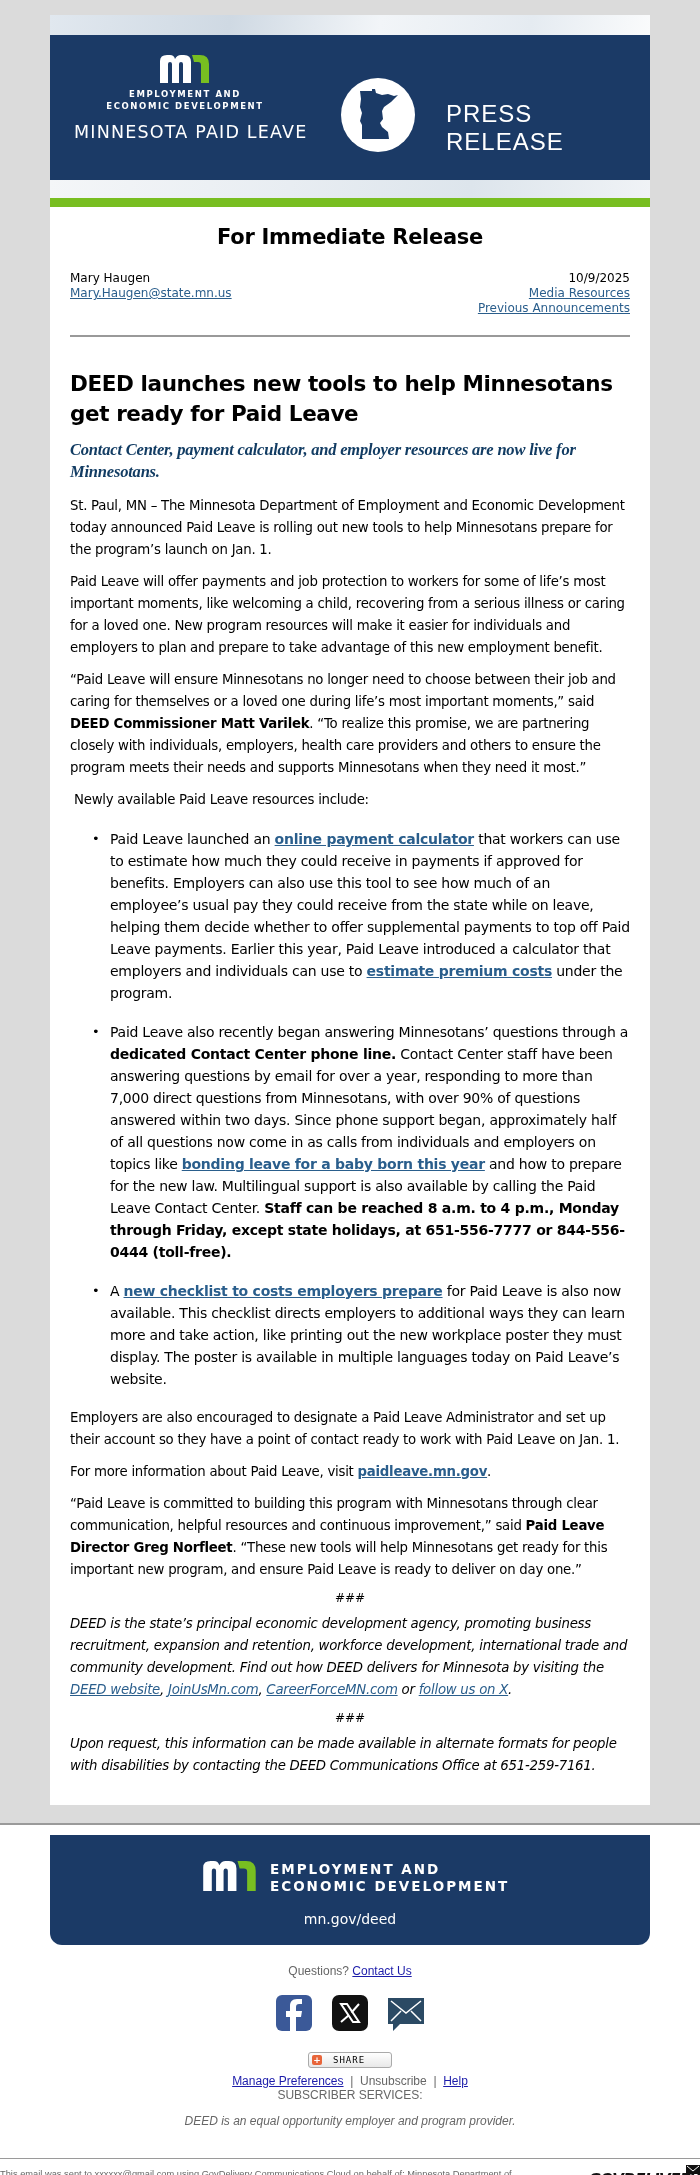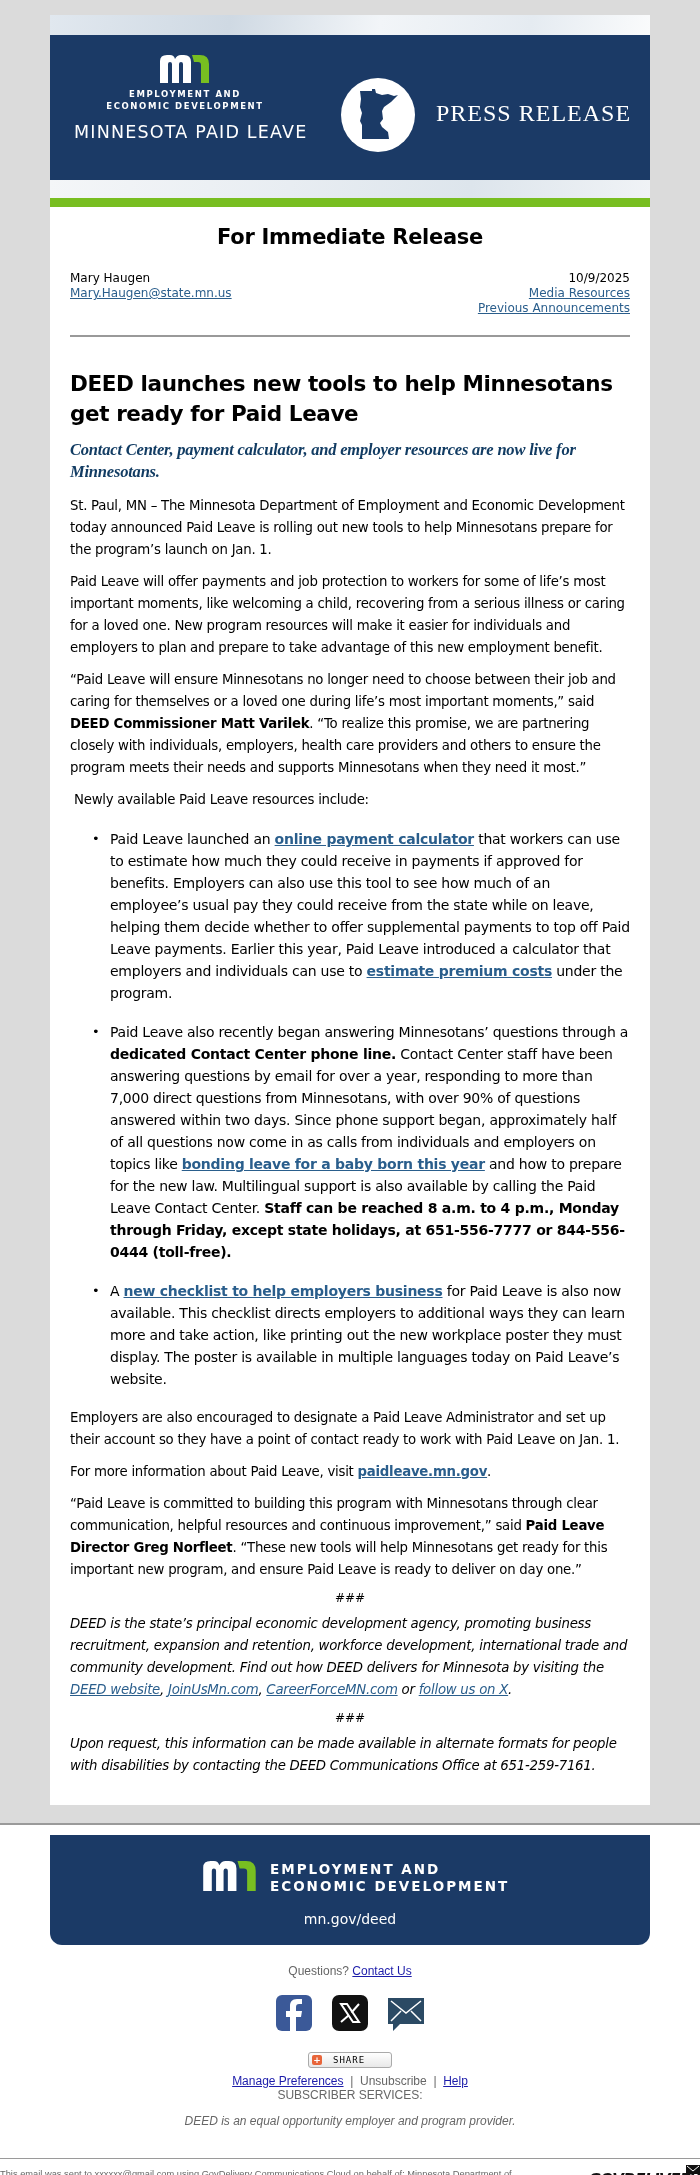--- a/index.html
+++ b/index.html
@@ -17,21 +17,21 @@
   .banner-bottom { position: absolute; left: 0; right: 0; top: 165px; height: 21px;
     background: linear-gradient(100deg, #f4f6f8 0%, #e8edf2 40%, #dde5ec 70%, #f0f3f6 100%); }
   .logo-wrap { position: absolute; left: 0; width: 270px; top: 40px; text-align: center; }
   .mn-logo { display: inline-block; width: 50px; height: 28px; }
   .logo-sub { color: #fff; font-family: "DejaVu Sans", sans-serif; font-weight: bold; font-size: 8.5px;
     letter-spacing: 1.6px; line-height: 10px; margin-top: 2px; }
   .program-name { position: absolute; left: 24px; top: 107px; color: #fff; font-family: "DejaVu Sans", sans-serif;
     font-size: 17.5px; letter-spacing: 1.2px; }
   .state-circle { position: absolute; left: 291px; top: 63px; width: 74px; height: 74px; border-radius: 50%;
     background: #fff; display: flex; align-items: center; justify-content: center; }
-  .press-release { position: absolute; left: 386px; top: 85px; color: #fff; font-family: Liberation Serif, serif;
+  .press-release { position: absolute; left: 396px; top: 85px; color: #fff; font-family: Liberation Sans, sans-serif;
     font-size: 24px; letter-spacing: 1px; font-weight: 300; }
   .green-bar { height: 9px; background: #78be21; }
 
   .content { padding: 0 20px 18px 20px; }
   .immediate { text-align: center; font-family: "DejaVu Sans", sans-serif; font-weight: bold; font-size: 21px;
     margin-top: 18px; margin-bottom: 22px; letter-spacing: -0.3px; }
   .meta-row { display: flex; justify-content: space-between; font-family: "DejaVu Sans", sans-serif;
     font-size: 12px; line-height: 15px; }
   .meta-right { text-align: right; }
   a, .link { color: #2a5e8c; text-decoration: underline; }
@@ -141,21 +141,21 @@
       <h2 class="subhead">Contact Center, payment calculator, and employer resources are now live for Minnesotans.</h2>
 
       <p class="body">St. Paul, MN – The Minnesota Department of Employment and Economic Development today announced Paid Leave is rolling out new tools to help Minnesotans prepare for the program’s launch on Jan. 1.</p>
       <p class="body">Paid Leave will offer payments and job protection to workers for some of life’s most important moments, like welcoming a child, recovering from a serious illness or caring for a loved one. New program resources will make it easier for individuals and employers to plan and prepare to take advantage of this new employment benefit.</p>
       <p class="body"><span>“Paid Leave will ensure Minnesotans no longer need to choose between their job and caring for themselves or a loved one during life’s most important moments,” said </span><b>DEED Commissioner Matt Varilek</b><span>. “To realize this promise, we are partnering closely with individuals, employers, health care providers and others to ensure the program meets their needs and supports Minnesotans when they need it most.”</span></p>
       <p class="body lead-in">Newly available Paid Leave resources include:</p>
 
       <ul class="resources">
         <li><span>Paid Leave launched an </span><a class="blink">online payment calculator</a><span> that workers can use to estimate how much they could receive in payments if approved for benefits. Employers can also use this tool to see how much of an employee’s usual pay they could receive from the state while on leave, helping them decide whether to offer supplemental payments to top off Paid Leave payments. Earlier this year, Paid Leave introduced a calculator that employers and individuals can use to </span><a class="blink">estimate premium costs</a><span> under the program.</span></li>
         <li><span>Paid Leave also recently began answering Minnesotans’ questions through a </span><b>dedicated Contact Center phone line.</b><span> Contact Center staff have been answering questions by email for over a year, responding to more than 7,000 direct questions from Minnesotans, with over 90% of questions answered within two days. Since phone support began, approximately half of all questions now come in as calls from individuals and employers on topics like </span><a class="blink">bonding leave for a baby born this year</a><span> and how to prepare for the new law. Multilingual support is also available by calling the Paid Leave Contact Center. </span><b>Staff can be reached 8 a.m. to 4 p.m., Monday through Friday, except state holidays, at 651-556-7777 or 844-556-0444 (toll-free).</b></li>
-        <li><span>A </span><a class="blink">new checklist to help employers business</a><span> for Paid Leave is also now available. This checklist directs employers to additional ways they can learn more and take action, like printing out the new workplace poster they must display. The poster is available in multiple languages today on Paid Leave’s website.</span></li>
+        <li><span>A </span><a class="blink">new checklist to costs employers prepare</a><span> for Paid Leave is also now available. This checklist directs employers to additional ways they can learn more and take action, like printing out the new workplace poster they must display. The poster is available in multiple languages today on Paid Leave’s website.</span></li>
       </ul>
 
       <p class="body">Employers are also encouraged to designate a Paid Leave Administrator and set up their account so they have a point of contact ready to work with Paid Leave on Jan. 1.</p>
       <p class="body"><span>For more information about Paid Leave, visit </span><a class="blink">paidleave.mn.gov</a><span>.</span></p>
       <p class="body"><span>“Paid Leave is committed to building this program with Minnesotans through clear communication, helpful resources and continuous improvement,” said </span><b>Paid Leave Director Greg Norfleet</b><span>. “These new tools will help Minnesotans get ready for this important new program, and ensure Paid Leave is ready to deliver on day one.”</span></p>
 
       <div class="center-mark">###</div>
 
       <p class="body italic"><span>DEED is the state’s principal economic development agency, promoting business recruitment, expansion and retention, workforce development, international trade and community development. Find out how DEED delivers for Minnesota by visiting the</span><a> DEED website</a><span>, </span><a> JoinUsMn.com</a><span>, </span><a>CareerForceMN.com</a><span> or </span><a>follow us on X</a><span>.</span></p>
 

